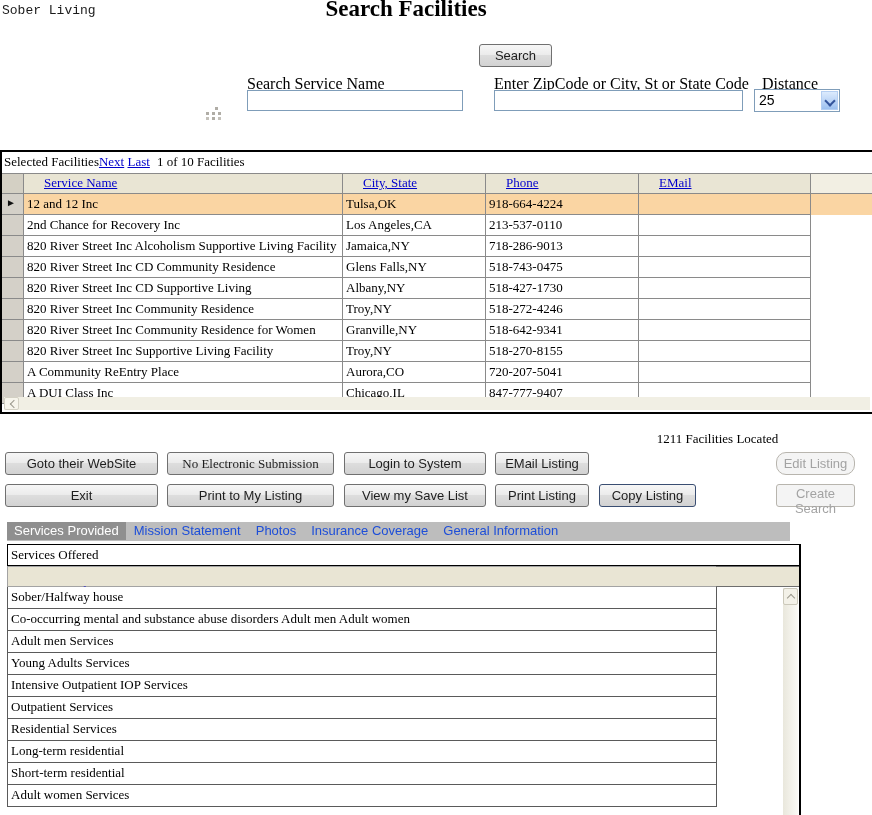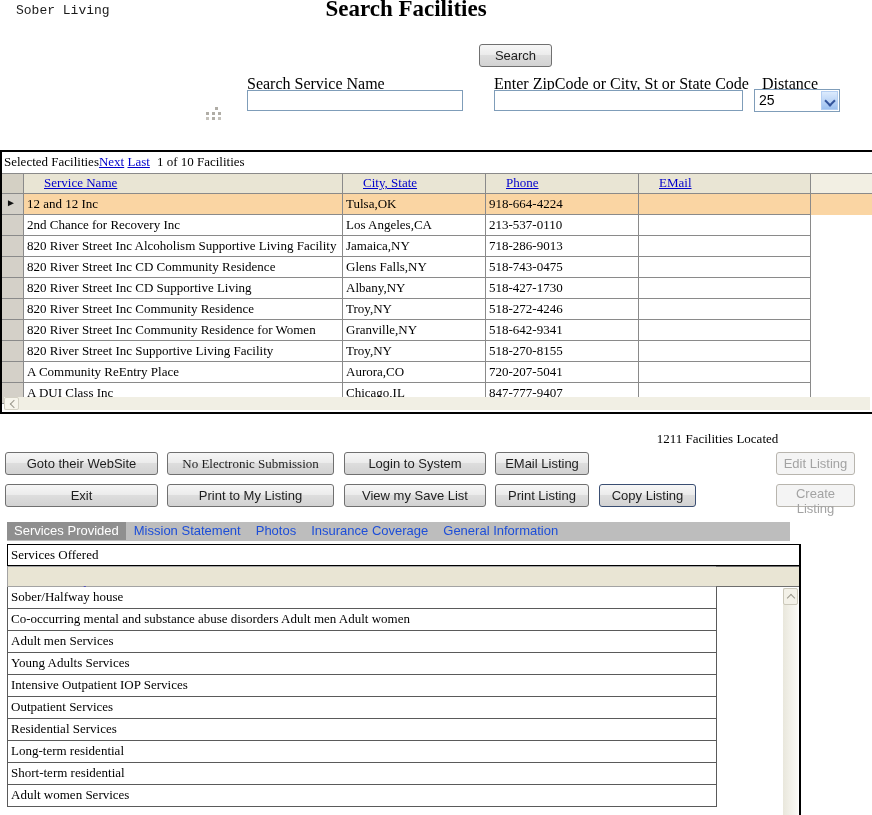--- a/index.html
+++ b/index.html
@@ -3,21 +3,21 @@
 <meta charset="utf-8">
 <style>
   html,body{margin:0;padding:0;}
   body{
     position:relative;width:872px;height:815px;overflow:hidden;background:#fff;
     font-family:"Liberation Serif","DejaVu Serif",serif;color:#000;
   }
   .abs{position:absolute;}
 
   
-  .brand{left:16px;top:3px;font-family:"Liberation Mono","DejaVu Sans Mono",monospace;font-size:13px;color:#1a1a1a;}
+  .brand{left:2px;top:3px;font-family:"Liberation Mono","DejaVu Sans Mono",monospace;font-size:13px;color:#1a1a1a;}
   .title{left:0;top:-4px;width:812px;margin:0;text-align:center;font-size:23px;font-weight:bold;font-family:"Liberation Serif",serif;}
   .btn{
     font-family:"Liberation Sans",sans-serif;font-size:13px;color:#1e1e1e;text-align:center;
     background:linear-gradient(#f6f6f6,#ececec 45%,#dddddd 50%,#d2d2d2);
     border:1px solid #707070;border-radius:3px;box-sizing:border-box;cursor:default;
   }
   .search-btn{left:479px;top:44px;width:73px;height:23px;}
   .fld-label{font-size:16px;}
   .lbl1{left:247px;top:75px;} .lbl2{left:494px;top:75px;} .lbl3{left:762px;top:75px;}
   .txt{
@@ -215,27 +215,27 @@
   </div>
 </div>
 
 <div class="abs status">1211 Facilities Located</div>
 
 <div>
     <button class="btn abtn" style="left: 5px; width: 153px; top: 452px;">Goto their WebSite</button>
     <button class="btn abtn" style="left: 167px; width: 167px; top: 452px; font-family: Liberation Serif, serif;">No Electronic Submission</button>
     <button class="btn abtn" style="left: 344px; width: 142px; top: 452px;">Login to System</button>
     <button class="btn abtn" style="left: 495px; width: 94px; top: 452px;">EMail Listing</button>
-    <button class="btn abtn disabled" disabled="" style="left: 776px; width: 79px; top: 452px;">Edit Listing</button>
+    <button class="btn abtn disabled" disabled="" style="left: 776px; width: 79px; top: 452px; border-radius: 10px;">Edit Listing</button>
     <button class="btn abtn" style="left: 5px; width: 153px; top: 484px;">Exit</button>
     <button class="btn abtn" style="left: 167px; width: 167px; top: 484px;">Print to My Listing</button>
     <button class="btn abtn" style="left: 344px; width: 142px; top: 484px;">View my Save List</button>
     <button class="btn abtn" style="left: 495px; width: 94px; top: 484px;">Print Listing</button>
     <button class="btn abtn emph" style="left: 599px; width: 97px; top: 484px;">Copy Listing</button>
-    <button class="btn abtn disabled" disabled="" style="left: 776px; width: 79px; top: 484px;">Create Listing</button>
+    <button class="btn abtn disabled" disabled="" style="left: 776px; width: 79px; top: 484px;">Create Search</button>
   </div>
 
 <div class="abs tabbar"><span class="tab active">Services Provided</span><span class="tab">Mission Statement</span><span class="tab">Photos</span><span class="tab">Insurance Coverage</span><span class="tab">General Information</span></div>
 
 <div class="abs offered">Services Offered</div>
 <div class="abs desc-head"><a class="desc-link">Description of Service</a></div>
 <div class="abs desc-fill"></div>
 <div class="abs svc-rows">
     <div class="svc-row">Sober/Halfway house</div>
     <div class="svc-row">Co-occurring mental and substance abuse disorders Adult men Adult women</div>

